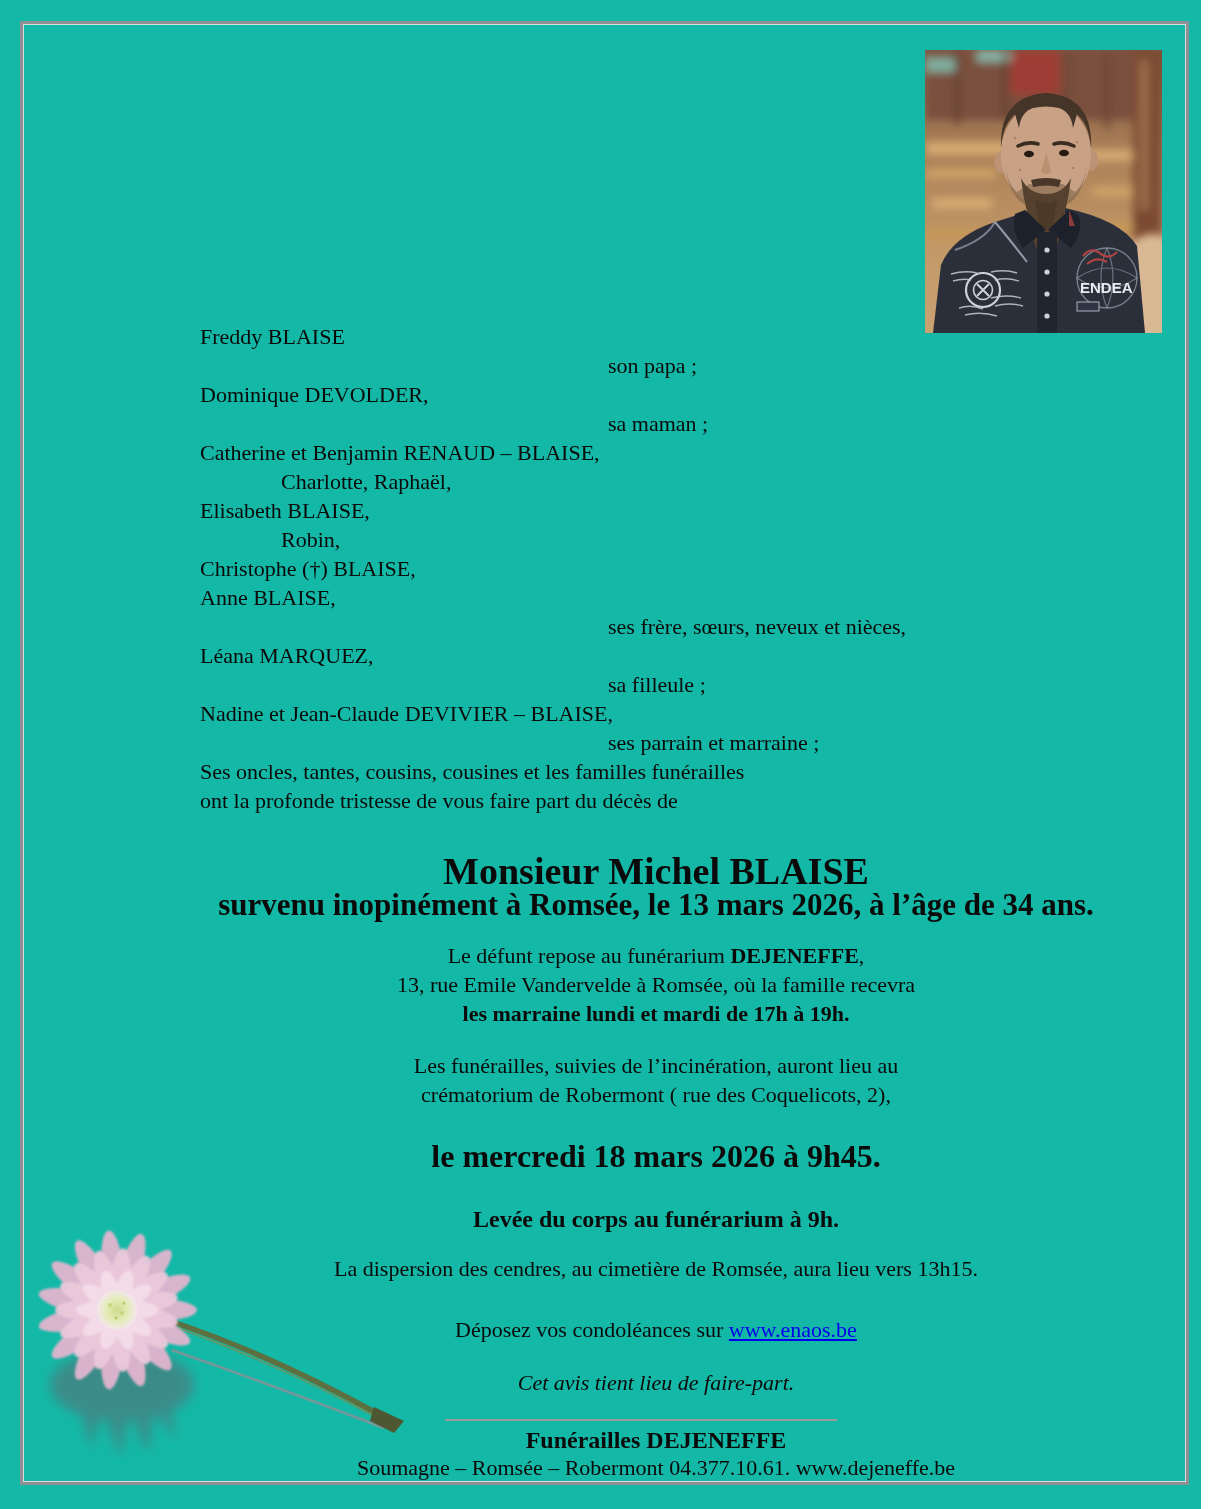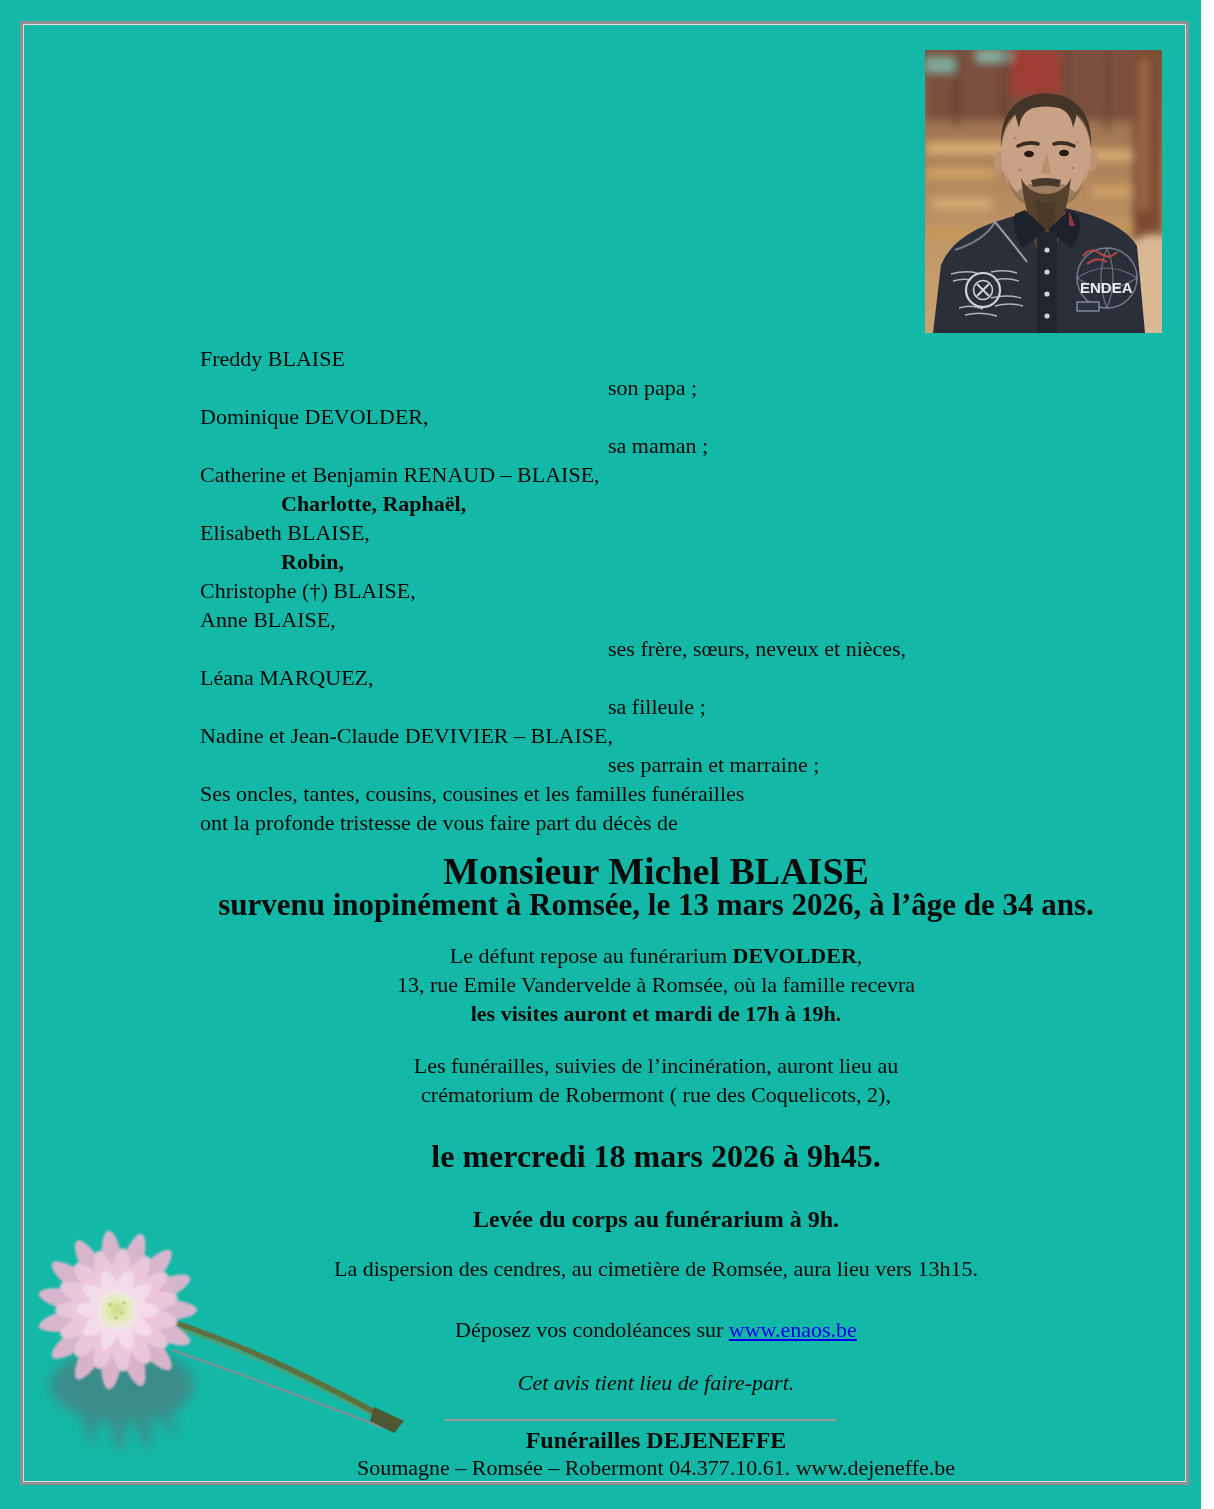--- a/index.html
+++ b/index.html
@@ -1,24 +1,24 @@
 <!DOCTYPE html>
 <html lang="fr"><head>
 <meta charset="utf-8">
 <style>
   html,body{margin:0;padding:0;background:#ffffff;}
   .canvas{position:relative;width:1201px;height:1509px;background:#14b8a6;overflow:hidden;
           font-family:"Liberation Serif","DejaVu Serif",serif;color:#0a0a0a;}
   .page-border{position:absolute;left:20px;top:21px;width:1169px;height:1464px;
                border:3px solid #8f9094;box-shadow:inset 0 0 0 1px #dcdcdc;box-sizing:border-box;}
   .abs{position:absolute;}
-  .family{left:200px;top:322px;width:840px;font-size:22px;line-height:29px;margin-top:22px;}
+  .family{left:200px;top:322px;width:840px;font-size:22px;line-height:29px;}
   .fline{white-space:nowrap;}
   .fline.name{padding-left:0;}
-  .fline.sub{padding-left:81px;font-weight:bold;}
+  .fline.sub{padding-left:81px;}
   .fline.role{padding-left:408px;}
   .centered{left:148px;width:1016px;text-align:center;font-size:22px;line-height:29px;}
   .deceased-title{top:848px;font-size:38px;line-height:46px;font-weight:bold;}
   .deceased-subtitle{top:890px;font-size:31px;line-height:30px;font-weight:bold;text-align:center;}
   .repose{top:941px;}
   .funeral{top:1051px;}
   .bold{font-weight:bold;}
   .big-date{top:1136px;font-size:32px;line-height:40px;font-weight:bold;}
   .levee{top:1204px;font-size:24px;line-height:30px;font-weight:bold;text-align:center;}
   .dispersion{top:1254px;}
@@ -149,23 +149,23 @@
 
       <div class="fline name">Ses oncles, tantes, cousins, cousines et les familles funérailles</div>
 
       <div class="fline name">ont la profonde tristesse de vous faire part du décès de</div>
     </div>
 
   <div class="abs centered deceased-title">Monsieur Michel BLAISE</div>
   <div class="abs centered deceased-subtitle">survenu inopinément à Romsée, le 13 mars 2026, à l’âge de 34 ans.</div>
 
   <div class="abs centered repose">
-    <div><span>Le défunt repose au funérarium </span><span class="bold">DEVOLDER</span><span>,</span></div>
+    <div><span>Le défunt repose au funérarium </span><span class="bold">DEJENEFFE</span><span>,</span></div>
     <div>13, rue Emile Vandervelde à Romsée, où la famille recevra</div>
-    <div class="bold">les visites auront et mardi de 17h à 19h.</div>
+    <div class="bold">les marraine lundi et mardi de 17h à 19h.</div>
   </div>
 
   <div class="abs centered funeral">
     <div>Les funérailles, suivies de l’incinération, auront lieu au</div>
     <div>crématorium de Robermont ( rue des Coquelicots, 2),</div>
   </div>
 
   <div class="abs centered big-date">le mercredi 18 mars 2026 à 9h45.</div>
   <div class="abs centered levee">Levée du corps au funérarium à 9h.</div>
   <div class="abs centered dispersion">La dispersion des cendres, au cimetière de Romsée, aura lieu vers 13h15.</div>

